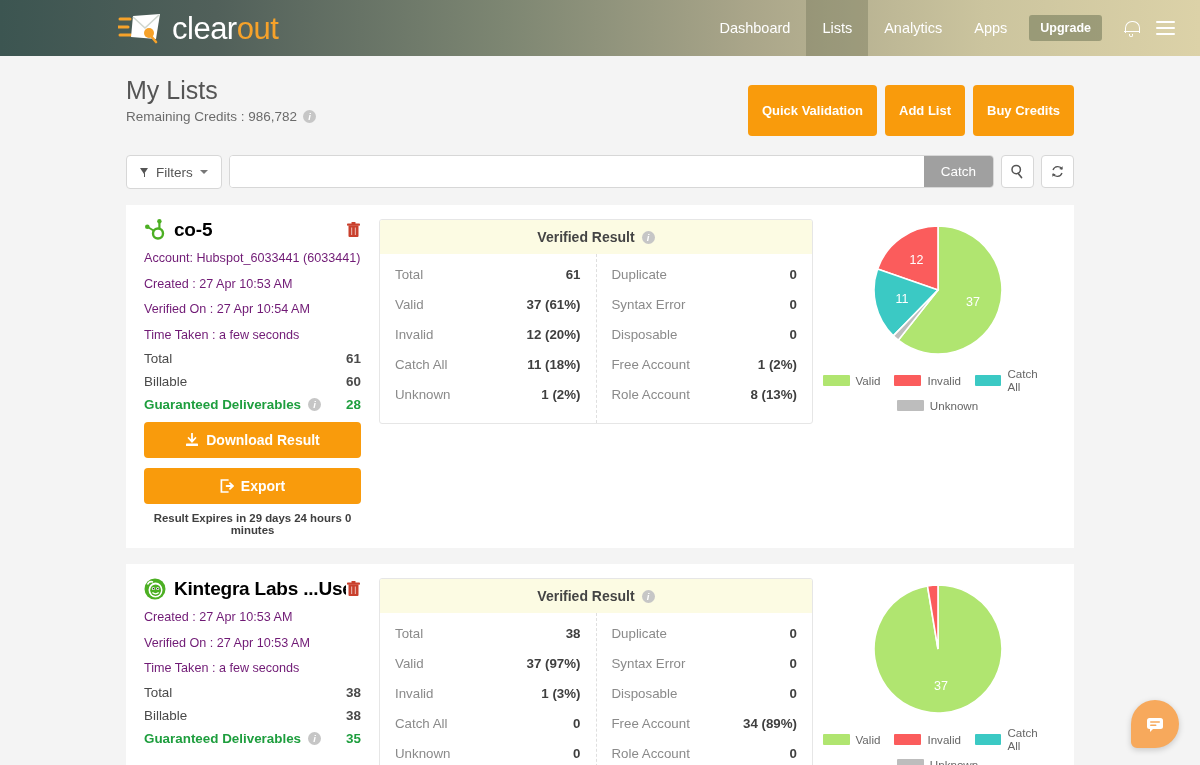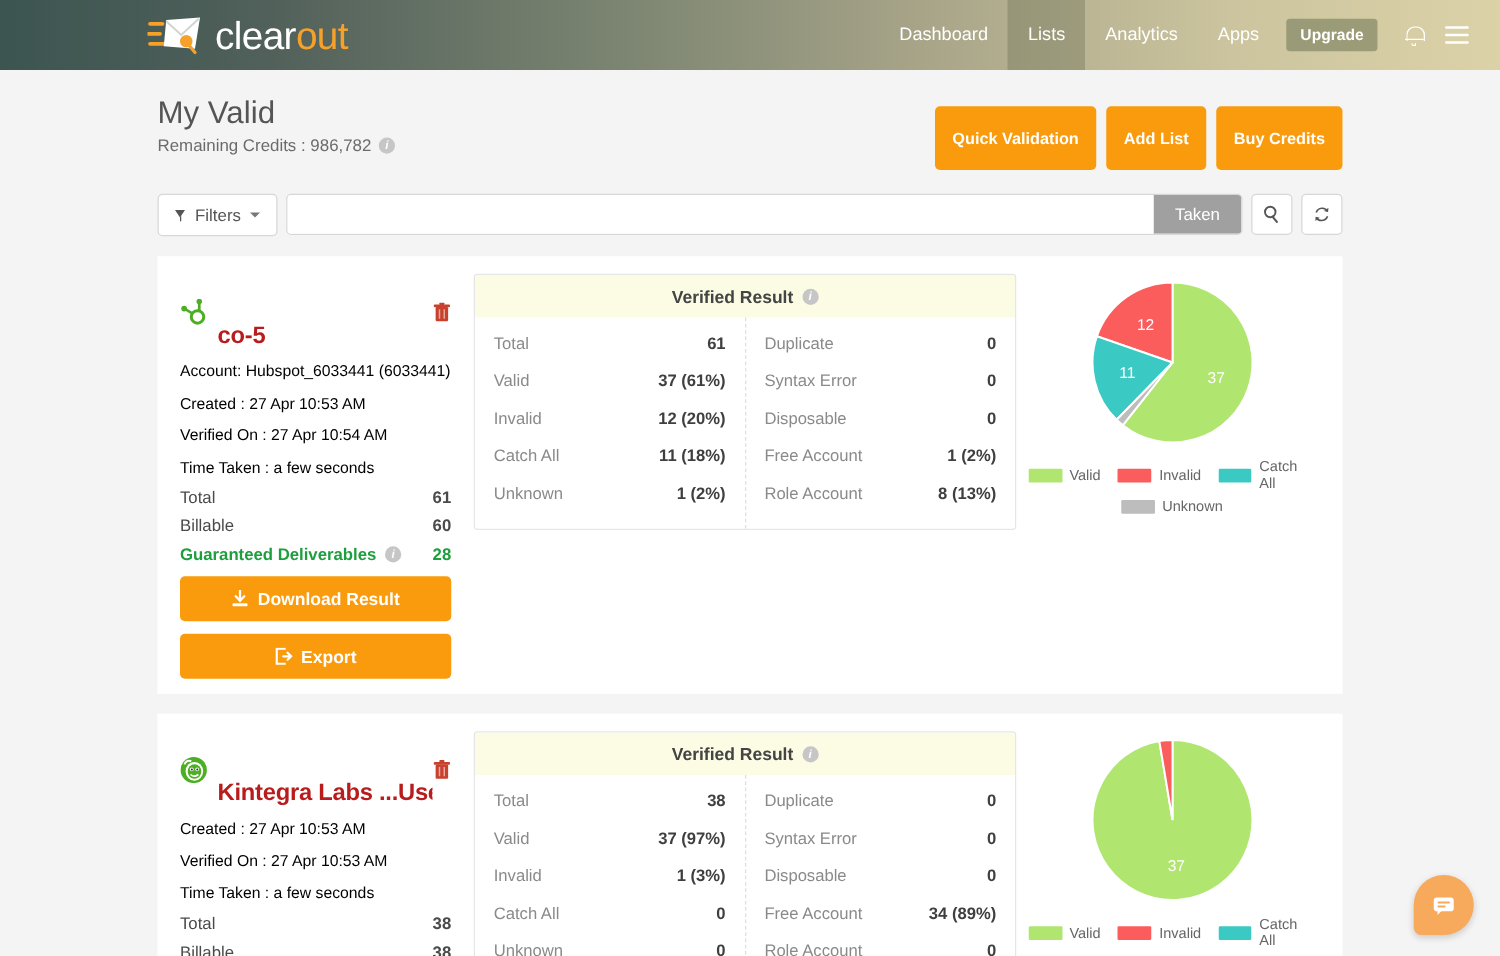--- a/index.html
+++ b/index.html
@@ -84,24 +84,24 @@
   .sq-btn{
     width:33px; height:33px; background:#fff; border:1px solid #d7d7d7; border-radius:4px;
     display:flex; align-items:center; justify-content:center; cursor:pointer; color:#555;
   }
 
   
   .card{ background:#fff; margin-top:16px; display:flex; padding:14px 12px 12px 12px; }
   .card-left{ width:229px; flex:0 0 229px; padding:0 6px; }
   .list-title-row{ display:flex; align-items:center; }
   .src-icon{ width:22px; height:22px; flex:0 0 22px; margin-right:8px; }
-  .list-title{ font-size:19px; color:#b91c1c; font-weight:600; letter-spacing:-0.2px; white-space:nowrap; overflow:hidden;margin-top:39px; }
+  .list-title{ font-size:19px; color:#000000; font-weight:600; letter-spacing:-0.2px; white-space:nowrap; overflow:hidden; }
   .trash{ margin-left:auto; width:15px; height:16px; position:relative; cursor:pointer; flex:0 0 15px; }
 
-  .meta{ font-size:12.6px; color:#000000; line-height:16.5px; margin-top:9px; }
+  .meta{ font-size:12.6px; color:#701a75; line-height:16.5px; margin-top:9px; }
   .kv{ display:flex; font-size:13.4px; color:#4a4a4a; margin-top:8px; }
   .kv .k{ flex:1; }
   .kv .v{ font-weight:bold; }
   .kv.green{ color:#1e9e3e; font-weight:bold; }
   .kv.green .k{ display:flex; align-items:center; gap:7px; }
 
   .act-btn{
     width:100%; background:#f99b0c; color:#fff; border:none; border-radius:4px;
     font-size:14px; font-weight:bold; padding:10px 0; margin-top:10px; cursor:pointer;
     display:flex; align-items:center; justify-content:center; gap:7px; font-family:inherit;
@@ -177,42 +177,42 @@
           <span></span>
         </div>
     </div>
   </div>
 </div>
 
 <div class="page">
 
   <div class="page-head">
     <div>
-      <h1 class="page-title">My Valid</h1>
+      <h1 class="page-title">My Lists</h1>
       <div class="credits">
         <span>Remaining Credits : 986,782</span>
         <span class="help-dot">i</span>
       </div>
     </div>
     <div class="head-actions">
       <button class="btn-orange">Quick Validation</button>
       <button class="btn-orange">Add List</button>
       <button class="btn-orange">Buy Credits</button>
     </div>
   </div>
 
   <div class="filterbar">
     <div class="filters-btn">
       <span class="funnel"></span>
       <span>Filters</span>
       <span class="caret"></span>
     </div>
     <div class="search-shell">
       <input class="search-input" type="text" value="" placeholder="" style="">
-      <button class="reset-btn">Taken</button>
+      <button class="reset-btn">Catch</button>
     </div>
     <div class="sq-btn">
       <svg width="15" height="15" viewBox="0 0 15 15">
         <circle cx="6.2" cy="5.6" r="4.2" fill="none" stroke="#555" stroke-width="1.5"></circle>
         <path d="M8 9.3 L11.5 13.5" stroke="#555" stroke-width="1.7" stroke-linecap="round"></path>
       </svg>
     </div>
     <div class="sq-btn">
       <svg width="15" height="15" viewBox="0 0 16 16">
         <path d="M13 5.5 A5.4 5.4 0 0 0 3.2 6.4" fill="none" stroke="#555" stroke-width="1.4"></path>
@@ -274,20 +274,21 @@
         </svg>
         <span>Download Result</span>
       </button>
       <button class="act-btn">
         <svg width="14" height="14" viewBox="0 0 14 14">
           <path d="M8.6 1 H1.4 V13 H8.6" fill="none" stroke="#fff" stroke-width="1.7"></path>
           <path d="M6.6 7 H13 M10 4.2 L13 7 L10 9.8" fill="none" stroke="#fff" stroke-width="1.8" stroke-linecap="round"></path>
         </svg>
         <span>Export</span>
       </button>
+      <div class="expires">Result Expires in 29 days 24 hours 0 minutes</div>
     </div>
 
     <div class="card-mid">
       <div class="res-box">
         <div class="res-head">
           <span>Verified Result</span>
           <span class="help-dot">i</span>
         </div>
         <div class="res-grid">
           <div class="res-col">

